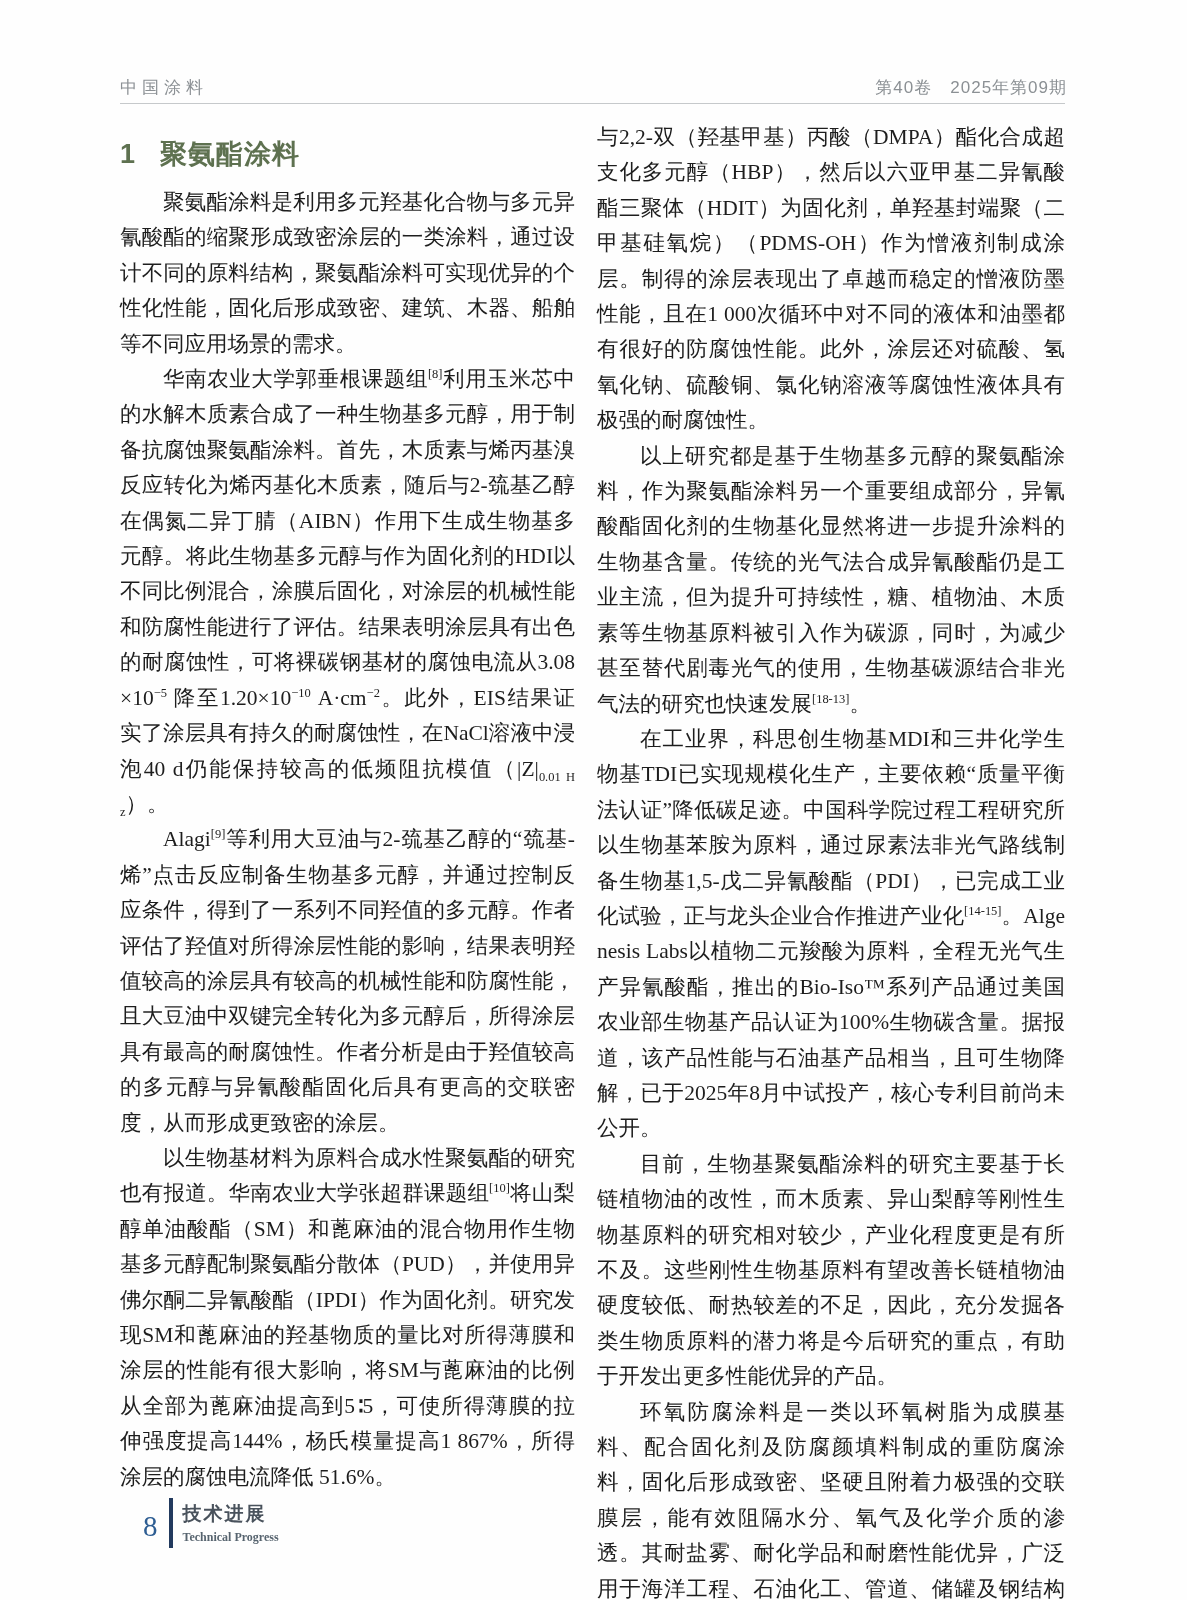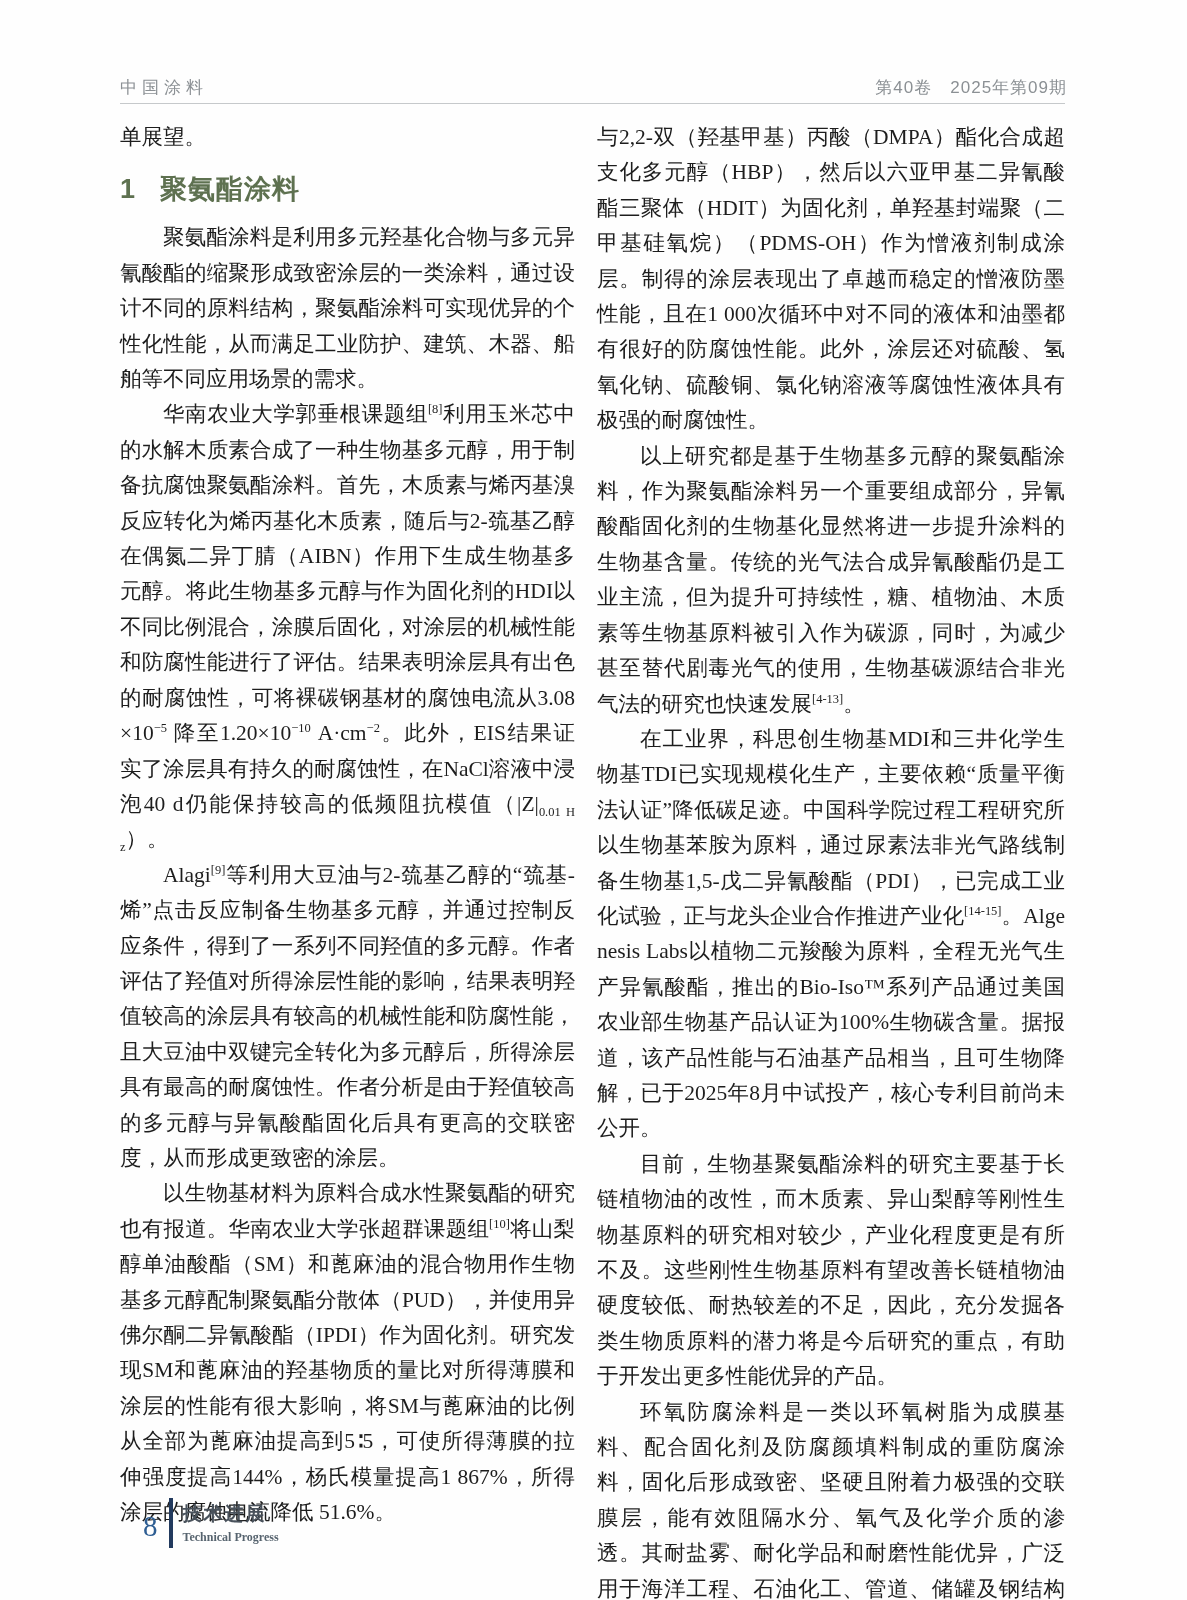--- a/index.html
+++ b/index.html
@@ -116,36 +116,35 @@
 
   <header class="page-header">
     <span class="journal-name">中国涂料</span>
     <span class="issue-info">第40卷　2025年第09期</span>
   </header>
   <div class="header-rule"></div>
 
   <main class="content">
 
     <div class="column column-left">
-      <p class="body-p no-indent"><span>单展望。</span></p>
 
       <h2 class="section-heading">
         <span class="sec-num">1</span><span class="sec-title">聚氨酯涂料</span>
       </h2>
 
-      <p class="body-p"><span>聚氨酯涂料是利用多元羟基化合物与多元异氰酸酯的缩聚形成致密涂层的一类涂料，通过设计不同的原料结构，聚氨酯涂料可实现优异的个性化性能，从而满足工业防护、建筑、木器、船舶等不同应用场景的需求。</span></p>
+      <p class="body-p"><span>聚氨酯涂料是利用多元羟基化合物与多元异氰酸酯的缩聚形成致密涂层的一类涂料，通过设计不同的原料结构，聚氨酯涂料可实现优异的个性化性能，固化后形成致密、建筑、木器、船舶等不同应用场景的需求。</span></p>
       <p class="body-p"><span>华南农业大学郭垂根课题组</span><sup>[8]</sup><span>利用玉米芯中的水解木质素合成了一种生物基多元醇，用于制备抗腐蚀聚氨酯涂料。首先，木质素与烯丙基溴反应转化为烯丙基化木质素，随后与2-巯基乙醇在偶氮二异丁腈（AIBN）作用下生成生物基多元醇。将此生物基多元醇与作为固化剂的HDI以不同比例混合，涂膜后固化，对涂层的机械性能和防腐性能进行了评估。结果表明涂层具有出色的耐腐蚀性，可将裸碳钢基材的腐蚀电流从3.08×10</span><sup>−5</sup><span> 降至1.20×10</span><sup>−10</sup><span> A·cm</span><sup>−2</sup><span>。此外，EIS结果证实了涂层具有持久的耐腐蚀性，在NaCl溶液中浸泡40 d仍能保持较高的低频阻抗模值（|Z|</span><sub>0.01 Hz</sub><span>）。</span></p>
       <p class="body-p"><span>Alagi</span><sup>[9]</sup><span>等利用大豆油与2-巯基乙醇的“巯基-烯”点击反应制备生物基多元醇，并通过控制反应条件，得到了一系列不同羟值的多元醇。作者评估了羟值对所得涂层性能的影响，结果表明羟值较高的涂层具有较高的机械性能和防腐性能，且大豆油中双键完全转化为多元醇后，所得涂层具有最高的耐腐蚀性。作者分析是由于羟值较高的多元醇与异氰酸酯固化后具有更高的交联密度，从而形成更致密的涂层。</span></p>
       <p class="body-p"><span>以生物基材料为原料合成水性聚氨酯的研究也有报道。华南农业大学张超群课题组</span><sup>[10]</sup><span>将山梨醇单油酸酯（SM）和蓖麻油的混合物用作生物基多元醇配制聚氨酯分散体（PUD），并使用异佛尔酮二异氰酸酯（IPDI）作为固化剂。研究发现SM和蓖麻油的羟基物质的量比对所得薄膜和涂层的性能有很大影响，将SM与蓖麻油的比例从全部为蓖麻油提高到5∶5，可使所得薄膜的拉伸强度提高144%，杨氏模量提高1 867%，所得涂层的腐蚀电流降低 51.6%。</span></p>
 
     </div>
 
     <div class="column column-right">
       <p class="body-p no-indent"><span>与2,2-双（羟基甲基）丙酸（DMPA）酯化合成超支化多元醇（HBP），然后以六亚甲基二异氰酸酯三聚体（HDIT）为固化剂，单羟基封端聚（二甲基硅氧烷）（PDMS-OH）作为憎液剂制成涂层。制得的涂层表现出了卓越而稳定的憎液防墨性能，且在1 000次循环中对不同的液体和油墨都有很好的防腐蚀性能。此外，涂层还对硫酸、氢氧化钠、硫酸铜、氯化钠溶液等腐蚀性液体具有极强的耐腐蚀性。</span></p>
-      <p class="body-p"><span>以上研究都是基于生物基多元醇的聚氨酯涂料，作为聚氨酯涂料另一个重要组成部分，异氰酸酯固化剂的生物基化显然将进一步提升涂料的生物基含量。传统的光气法合成异氰酸酯仍是工业主流，但为提升可持续性，糖、植物油、木质素等生物基原料被引入作为碳源，同时，为减少甚至替代剧毒光气的使用，生物基碳源结合非光气法的研究也快速发展</span><sup>[4-13]</sup><span>。</span></p>
+      <p class="body-p"><span>以上研究都是基于生物基多元醇的聚氨酯涂料，作为聚氨酯涂料另一个重要组成部分，异氰酸酯固化剂的生物基化显然将进一步提升涂料的生物基含量。传统的光气法合成异氰酸酯仍是工业主流，但为提升可持续性，糖、植物油、木质素等生物基原料被引入作为碳源，同时，为减少甚至替代剧毒光气的使用，生物基碳源结合非光气法的研究也快速发展</span><sup>[18-13]</sup><span>。</span></p>
       <p class="body-p"><span>在工业界，科思创生物基MDI和三井化学生物基TDI已实现规模化生产，主要依赖“质量平衡法认证”降低碳足迹。中国科学院过程工程研究所以生物基苯胺为原料，通过尿素法非光气路线制备生物基1,5-戊二异氰酸酯（PDI），已完成工业化试验，正与龙头企业合作推进产业化</span><sup>[14-15]</sup><span>。Algenesis Labs以植物二元羧酸为原料，全程无光气生产异氰酸酯，推出的Bio-Iso™系列产品通过美国农业部生物基产品认证为100%生物碳含量。据报道，该产品性能与石油基产品相当，且可生物降解，已于2025年8月中试投产，核心专利目前尚未公开。</span></p>
       <p class="body-p"><span>目前，生物基聚氨酯涂料的研究主要基于长链植物油的改性，而木质素、异山梨醇等刚性生物基原料的研究相对较少，产业化程度更是有所不及。这些刚性生物基原料有望改善长链植物油硬度较低、耐热较差的不足，因此，充分发掘各类生物质原料的潜力将是今后研究的重点，有助于开发出更多性能优异的产品。</span></p>
 
 
       <p class="body-p"><span>环氧防腐涂料是一类以环氧树脂为成膜基料、配合固化剂及防腐颜填料制成的重防腐涂料，固化后形成致密、坚硬且附着力极强的交联膜层，能有效阻隔水分、氧气及化学介质的渗透。其耐盐雾、耐化学品和耐磨性能优异，广泛用于海洋工程、石油化工、管道、储罐及钢结构等长期暴露于腐蚀环境的防护体系，是工业领域中应用最广、性能最可靠的防腐涂料之一</span></p>
 
     </div>
 
   </main>
 

